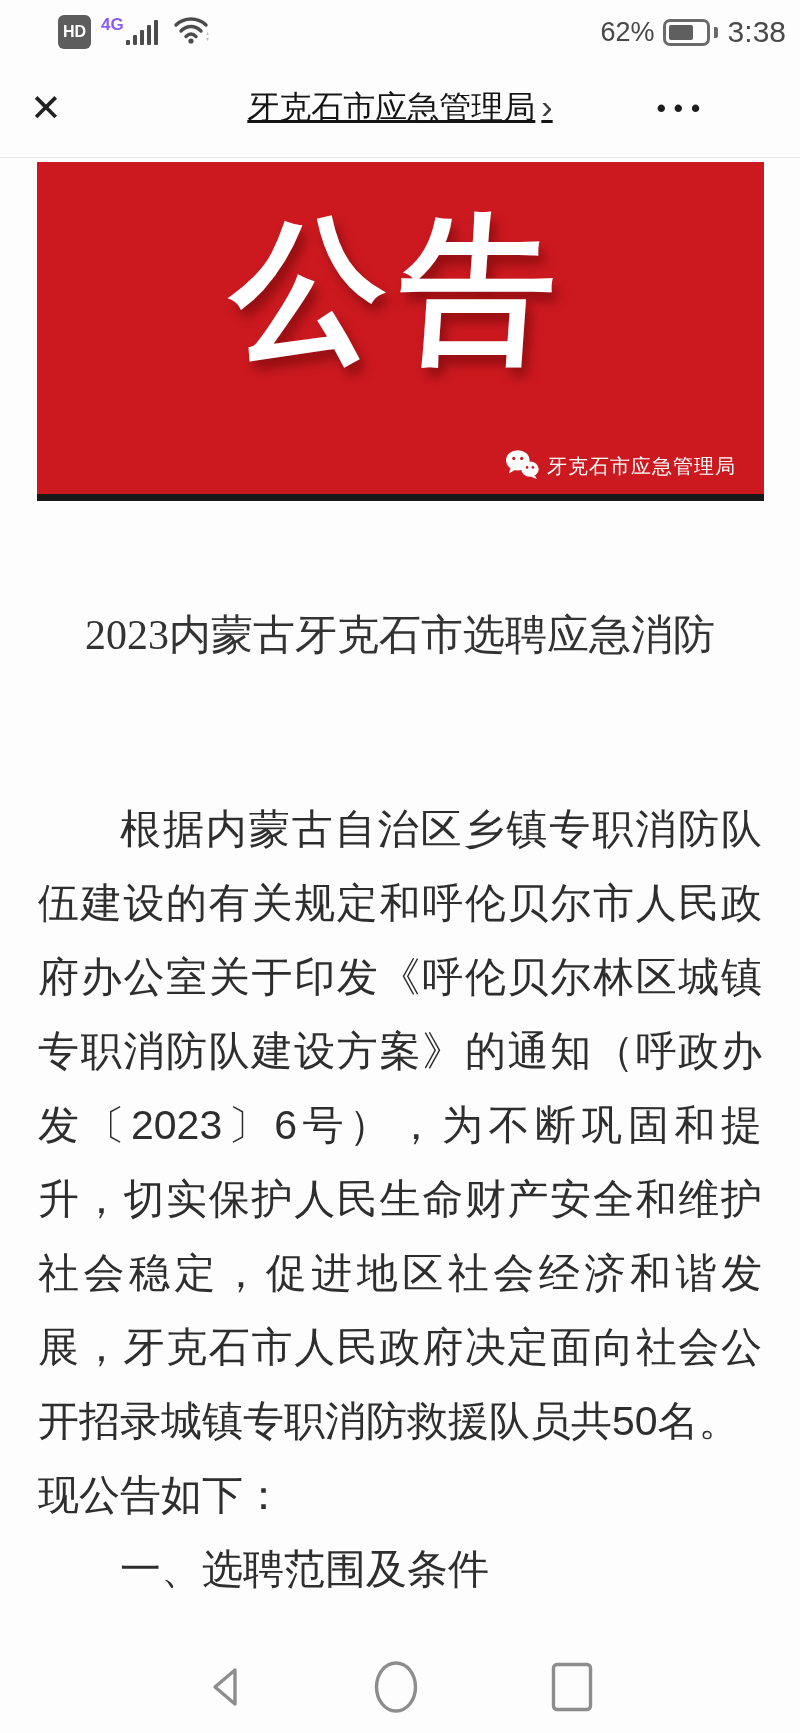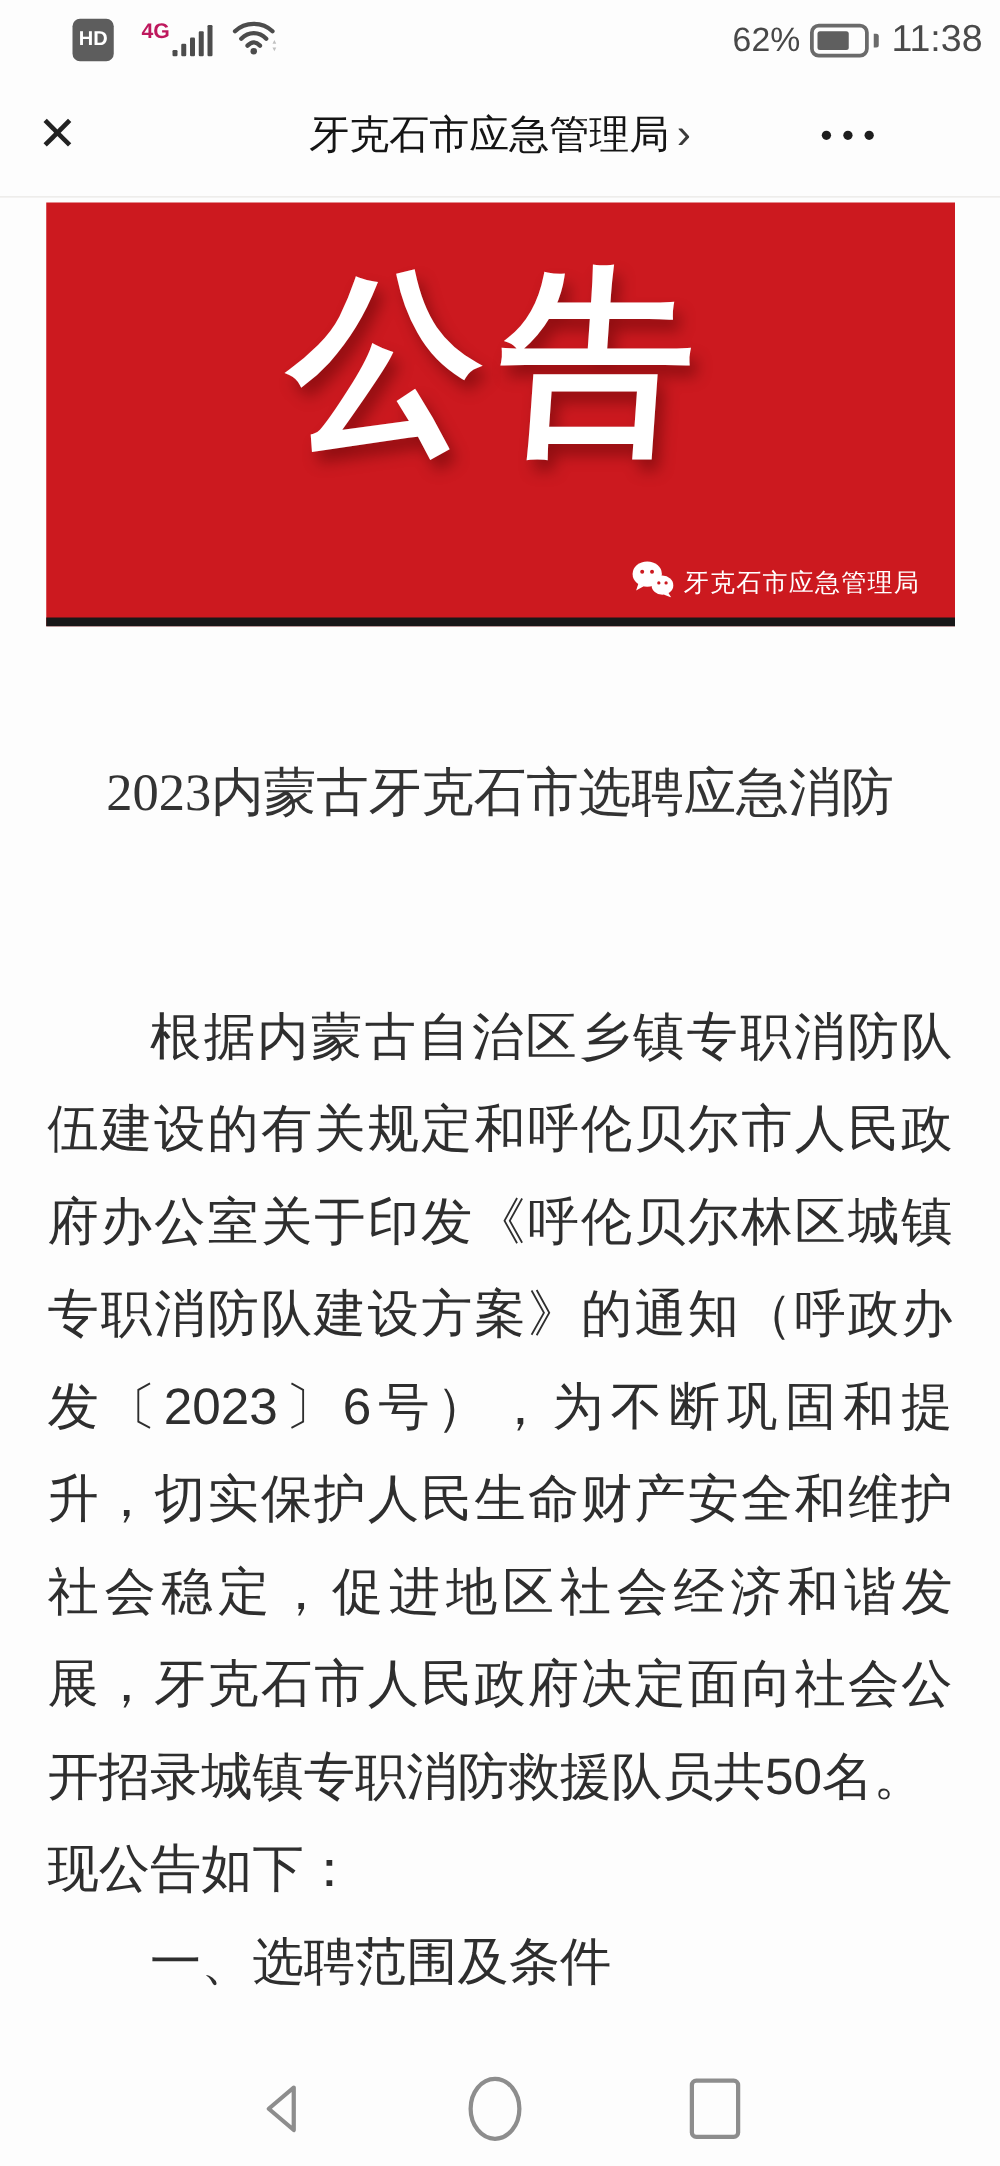--- a/index.html
+++ b/index.html
@@ -18,21 +18,21 @@
     position:absolute; top:0; left:0; right:0; height:58px;
     display:flex; align-items:center; justify-content:space-between;
     padding:6px 14px 0 58px;
     color:#474747;
   }
   .sb-left, .sb-right { display:flex; align-items:center; }
   .hd-badge {
     background:#5d5d5d; color:#fff; font-size:16px; font-weight:bold;
     border-radius:6px; padding:9px 5px; line-height:1; letter-spacing:0;
   }
-  .net-4g { font-size:17px; font-weight:bold; margin:0 2px 14px 22px; color:#be185d; }
+  .net-4g { font-size:17px; font-weight:bold; margin:0 2px 14px 10px; color:#8b5cf6; }
   .sig-bars { display:flex; align-items:flex-end; margin-right:10px; }
   .sig-bars span { display:block; width:4px; background:#4c4c4c; margin-right:3px; border-radius:1px; }
   .sig-bars .b1{height:5px}.sig-bars .b2{height:10px}.sig-bars .b3{height:15px}.sig-bars .b4{height:20px}.sig-bars .b5{height:25px}
   .wifi { margin-left:2px; }
   .batt-pct { font-size:27px; color:#484848; margin-right:8px; }
   .battery { position:relative; width:47px; height:27px; border:3px solid #6a6a6a; border-radius:7px; margin-right:4px; }
   .battery .fill { position:absolute; left:3px; top:3px; bottom:3px; width:60%; background:#5f5f5f; border-radius:2px; }
   .battery-nub { width:4px; height:11px; background:#6a6a6a; border-radius:0 2px 2px 0; margin-right:10px; }
   .clock { font-size:30px; color:#4a4a4a; }
 
@@ -40,21 +40,21 @@
   .nav-bar {
     position:absolute; top:58px; left:0; right:0; height:100px;
     background:#fdfdfd; border-bottom:1px solid #e9e7e5;
   }
   .close-x {
     position:absolute; left:30px; top:50%; transform:translateY(-50%);
     font-size:38px; font-weight:300; color:#222; line-height:1; cursor:pointer;
   }
   .nav-title {
     position:absolute; left:0; right:0; top:50%; transform:translateY(-50%);
-    text-align:center; font-size:32px; color:#151515; font-weight:500;
+    text-align:center; font-size:32px; color:#151515; font-weight:500;text-decoration:underline;
   }
   .nav-title .chev { font-weight:300; color:#3a3a3a; margin-left:6px; font-size:34px; }
   .more-dots {
     position:absolute; right:92px; top:50%; transform:translateY(-50%);
     font-size:26px; font-weight:bold; color:#1d1d1d; letter-spacing:8px;
   }
 
   
   .banner {
     position:absolute; left:37px; top:162px; width:727px; height:339px;
@@ -122,21 +122,21 @@
           <path d="M33 23 l3 0 -1.5 3 z" fill="#c0c0c0"></path>
         </svg>
       </span>
     </div>
     <div class="sb-right">
       <span class="batt-pct">62%</span>
       <span class="battery">
           <span class="fill"></span>
         </span>
       <span class="battery-nub"></span>
-      <span class="clock">11:38</span>
+      <span class="clock">3:38</span>
     </div>
   </div>
 
   <div class="nav-bar">
     <span class="close-x">✕</span>
     <div class="nav-title">
       <span>牙克石市应急管理局</span><span class="chev">›</span>
     </div>
     <span class="more-dots">•••</span>
   </div>

